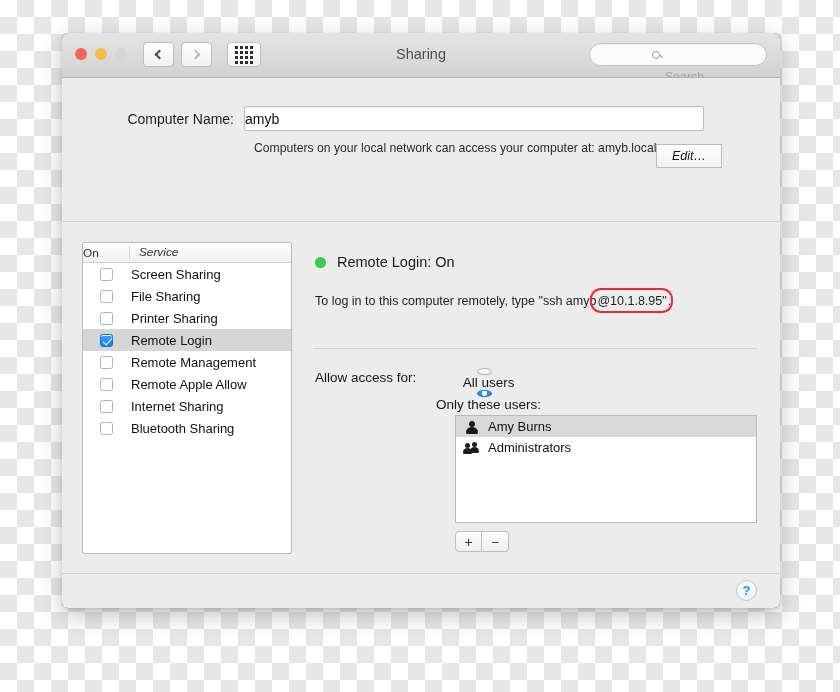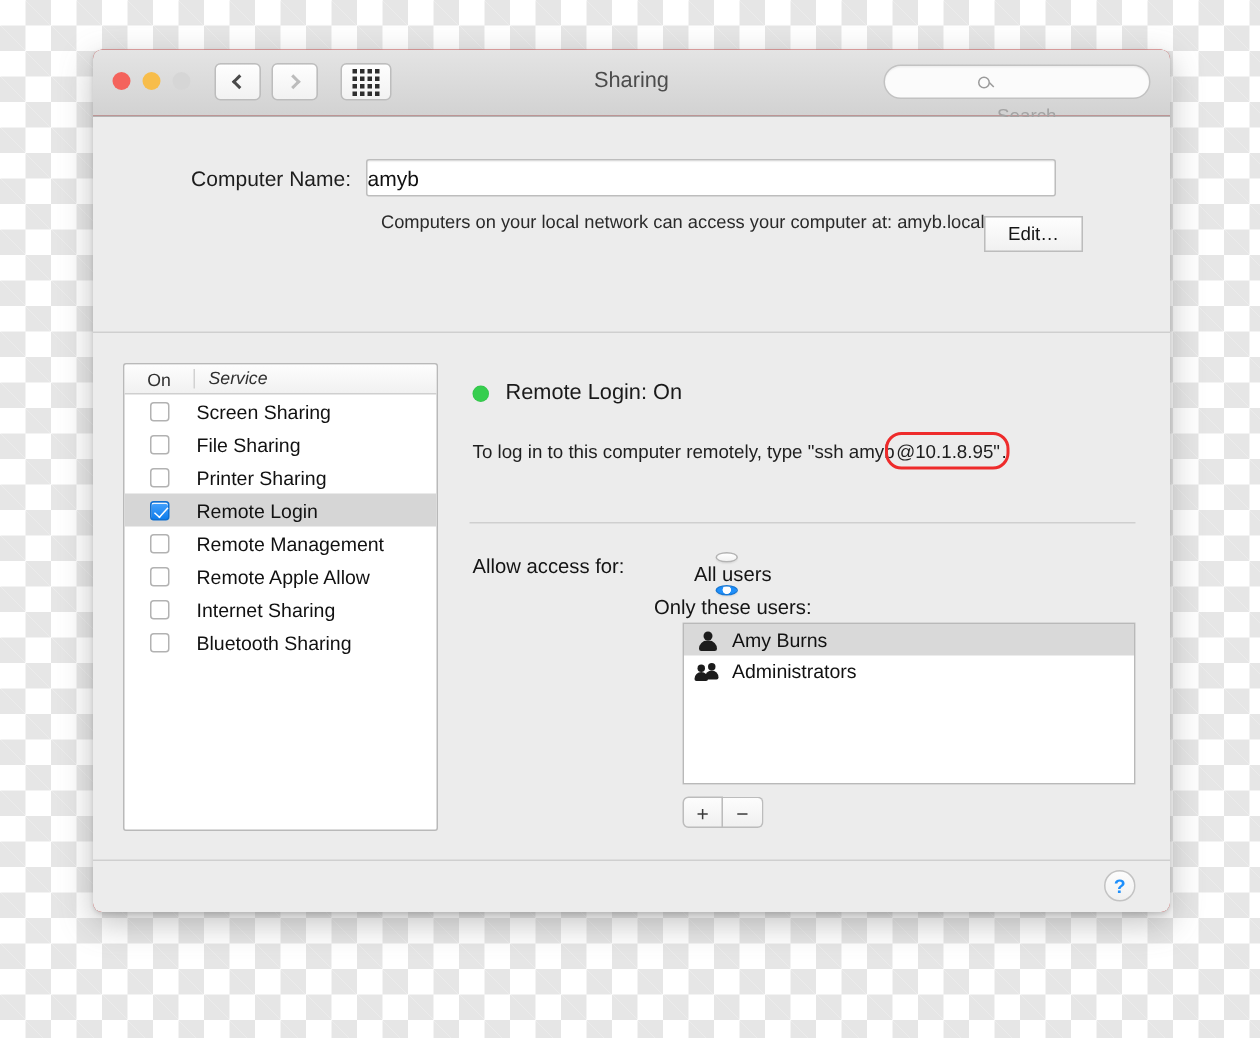--- a/index.html
+++ b/index.html
@@ -23,21 +23,21 @@
   }
 
   
   .window {
     position: absolute;
     left: 62px;
     top: 33px;
     width: 718px;
     height: 575px;
     border-radius: 6px;
-    background: #b91c1c;
+    background: #0c4a6e;
     box-shadow: 0 7px 22px rgba(110,110,110,0.42), 0 1px 3px rgba(0,0,0,0.15);
     overflow: hidden;
   }
 
   
   .titlebar {
     position: relative;
     height: 45px;
     background: linear-gradient(to bottom, #e4e4e4 0%, #d2d2d2 100%);
     border-bottom: 1px solid #b4b4b4;
@@ -110,38 +110,38 @@
   .cname-desc {
     position: absolute; left: 192px; top: 62px;
     width: 420px; font-size: 12.2px; color: #2a2a2a; line-height: 1.38;
   }
   .editbtn {
     position: absolute; left: 594px; top: 66px;
     width: 66px; height: 24px;
     background: linear-gradient(to bottom, #fefefe, #f1f1f1);
     border: 1px solid #bcbcbc; border-radius: 0;
     font-size: 12.5px; color: #151515;
-    display: flex; align-items: center; justify-content: center;
+    display: flex; align-items: center; justify-content: center; font-style: italic;
   }
 
   .hsep-top { position: absolute; left: 0; right: 0; top: 143px; height: 1px; background: #cfcfcf; }
 
   
   .svc-panel {
     position: absolute; left: 20px; top: 164px;
     width: 210px; height: 312px;
     background: #fff; border: 1px solid #b9b9b9; border-radius: 2px;
     overflow: hidden;
   }
   .svc-head {
     height: 20px; display: flex; align-items: center;
     background: linear-gradient(to bottom, #fdfdfd, #f1f1f1);
     border-bottom: 1px solid #cfcfcf; font-size: 11.8px; color: #303030;
   }
-  .svc-head .c-on { width: 46px; text-align: center; }
+  .svc-head .c-on { width: 46px; }
   .svc-head .c-sv { padding-left: 9px; border-left: 1px solid #d2d2d2; height: 13px; line-height: 13px; flex: 1; font-style: italic; }
 
   .svc-row { height: 22px; display: flex; align-items: center; }
   .svc-row.selected { background: #d6d6d6; }
   .svc-cb-wrap { width: 46px; display: flex; justify-content: center; }
   .svc-cb {
     width: 13px; height: 13px; border-radius: 2.5px;
     background: #fff; border: 1px solid #b2b2b2;
     box-shadow: 0 1px 0 rgba(255,255,255,0.9) inset;
   }

